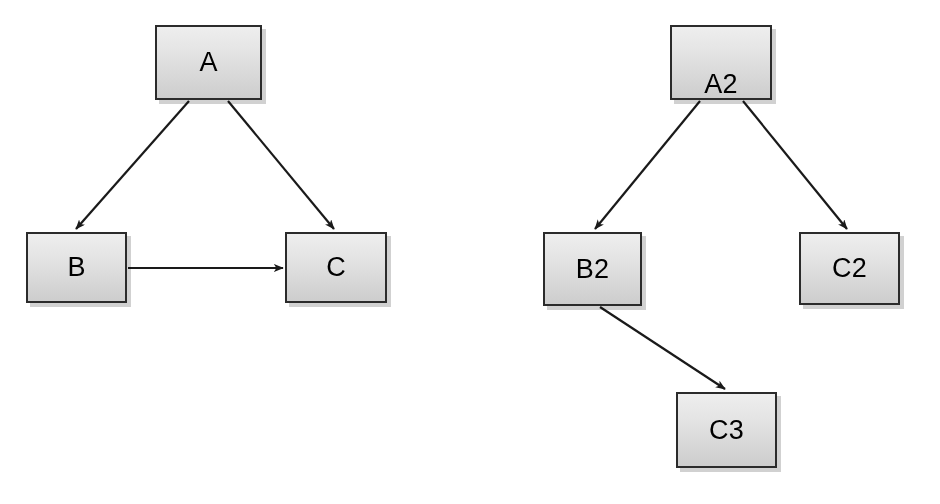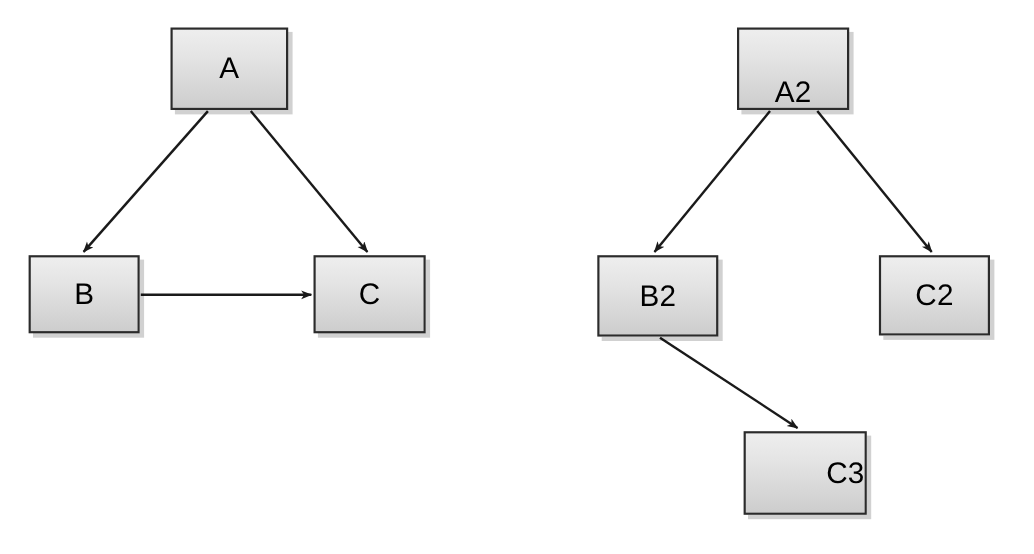--- a/index.html
+++ b/index.html
@@ -75,25 +75,25 @@
   </div>
 
   <div class="node" style="left:285px; top:232px; width:102px; height:71px;">
     <span class="node-label">C</span>
   </div>
 
   <div class="node" style="left:670px; top:25px; width:102px; height:75px;align-items:flex-end;">
     <span class="node-label">A2</span>
   </div>
 
-  <div class="node" style="left:543px; top:232px; width:110px; height:74px;">
+  <div class="node" style="left:543px; top:232px; width:99px; height:74px;">
     <span class="node-label">B2</span>
   </div>
 
   <div class="node" style="left:799px; top:232px; width:101px; height:73px;">
     <span class="node-label">C2</span>
   </div>
 
-  <div class="node" style="left:676px; top:392px; width:112px; height:76px;justify-content:flex-end;">
+  <div class="node" style="left:676px; top:392px; width:101px; height:76px;">
     <span class="node-label">C3</span>
   </div>
 
 </div>
 
 </body></html>

